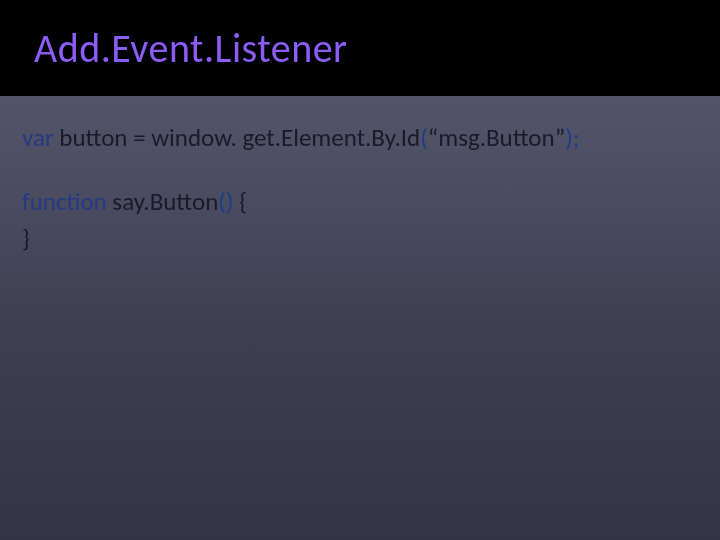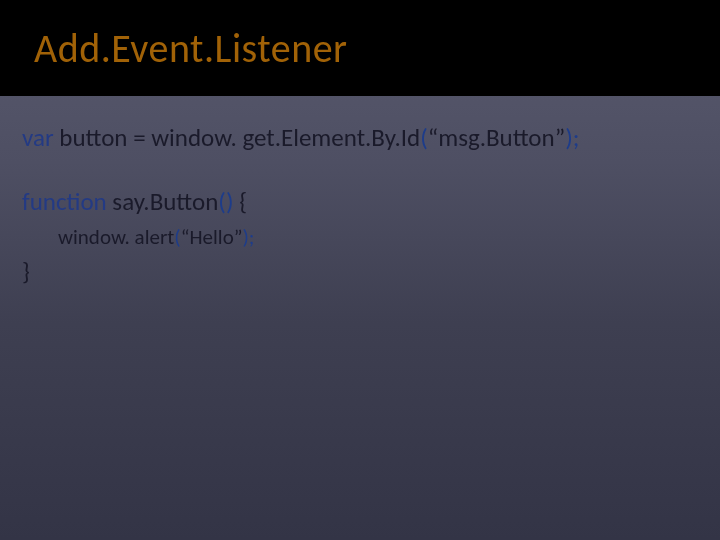--- a/index.html
+++ b/index.html
@@ -17,21 +17,21 @@
     position: relative;
   }
   .header {
     background: #000000;
     height: 96px;
     padding-left: 34px;
     display: flex;
     align-items: center;
   }
   .title {
-    color: #a16207;
+    color: #8b5cf6;
     font-size: 40px;
     font-weight: 400;
     letter-spacing: 0.5px;
   }
   .code-area {
     padding: 24px 22px 0 22px;
     color: #1b1b28;
   }
   .code-line {
     font-size: 25px;
@@ -70,23 +70,20 @@
       <span class="kw">var</span><span class="fn"> button = window. get.Element.By.Id</span><span class="paren">(</span><span class="str">“msg.Button”</span><span class="paren">);</span>
     </div>
 
 
     <div class="block-gap"></div>
 
     <div class="code-line">
       <span class="kw">function</span><span class="fn"> say.Button</span><span class="paren">(</span><span class="paren">)</span><span class="fn"> {</span>
     </div>
 
-    <div class="small-line indent">
-      <span class="fn">window. alert</span><span class="paren">(</span><span class="str">“Hello”</span><span class="paren">);</span>
-    </div>
 
     <div class="code-line">
       <span class="fn">}</span>
     </div>
 
   </div>
 
 </div>
 
 </body></html>

